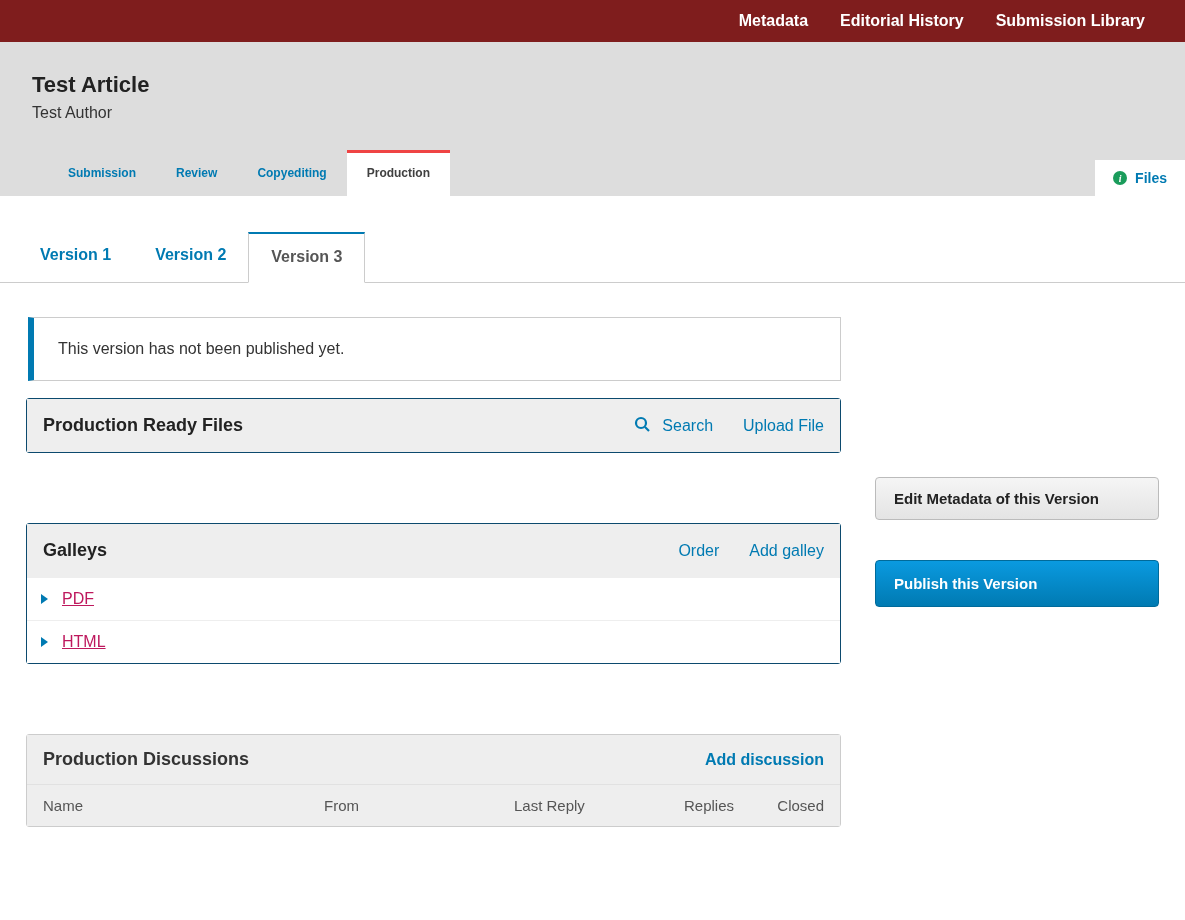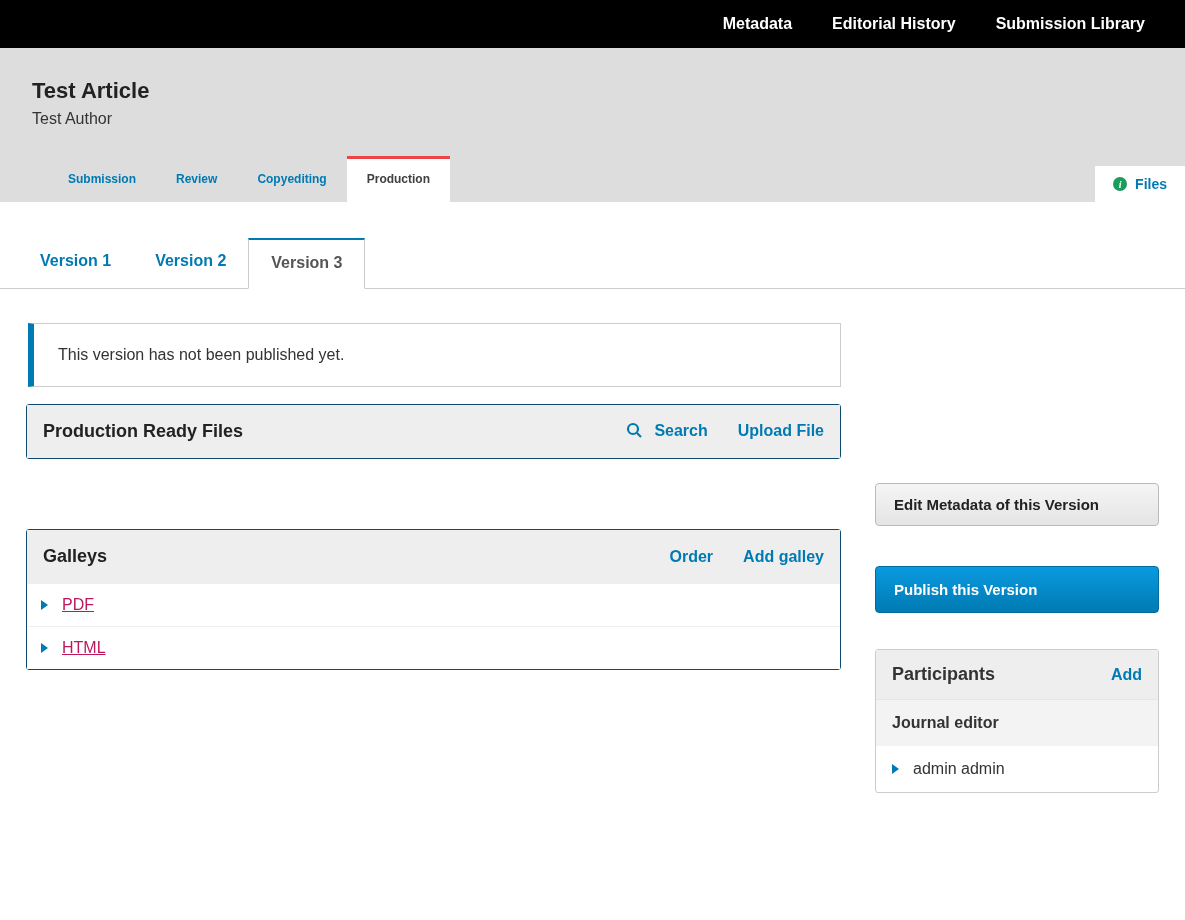--- a/index.html
+++ b/index.html
@@ -7,27 +7,27 @@
     font-family: "Helvetica Neue", Helvetica, Arial, sans-serif;
     font-size: 14px;
     color: #333;
     background: #fff;
     width: 1185px;
   }
   a { text-decoration: none; }
 
   
   .topbar {
-    background: #000000;
-    height: 48px;
+    background: #7f1d1d;
+    height: 42px;
     display: flex;
     justify-content: flex-end;
     align-items: center;
     padding-right: 40px;
-    gap: 40px;
+    gap: 32px;
   }
   .topbar a {
     color: #fff;
     font-weight: 700;
     font-size: 16px;
   }
 
   
   .header-area {
     background: #ddd;
@@ -160,23 +160,24 @@
     font-size: 18px;
     font-weight: 700;
     color: #222;
   }
   .panel-actions {
     display: flex;
     gap: 30px;
   }
   .panel-actions a {
     color: #007ab2;
-    font-weight: 700;
+    font-weight: 400;
     font-size: 16px;
     display: inline-flex;
+    align-items: center;
     gap: 12px;
   }
 
   .panel-row {
     display: flex;
     align-items: center;
     padding: 12px 14px;
     border-top: 1px solid #eee;
     gap: 14px;
     font-size: 16px;
@@ -368,32 +369,34 @@
       <div class="panel-row">
         <span class="caret"></span>
         <a href="#" class="galley-link">PDF</a>
       </div>
       <div class="panel-row">
         <span class="caret"></span>
         <a href="#" class="galley-link">HTML</a>
       </div>
     </div>
 
+    <div class="disc-panel">
+      <div class="disc-header">
+        <div class="disc-title">Production Discussions</div>
+        <a href="#">Add discussion</a>
+      </div>
+      <div class="disc-cols">
+        <div class="c-name">Name</div>
+        <div class="c-from">From</div>
+        <div class="c-lastreply">Last Reply</div>
+        <div class="c-replies">Replies</div>
+        <div class="c-closed">Closed</div>
+      </div>
+    </div>
 
   </div>
 
   <div class="right-col">
     <button class="btn-secondary">Edit Metadata of this Version</button>
     <button class="btn-primary">Publish this Version</button>
 
-    <div class="side-panel">
-      <div class="side-panel-header">
-        <div class="side-panel-title">Participants</div>
-        <a href="#">Add</a>
-      </div>
-      <div class="side-panel-subhead">Journal editor</div>
-      <div class="side-panel-row">
-        <span class="caret"></span>
-        <span>admin admin</span>
-      </div>
-    </div>
   </div>
 </div>
 
 </body></html>

